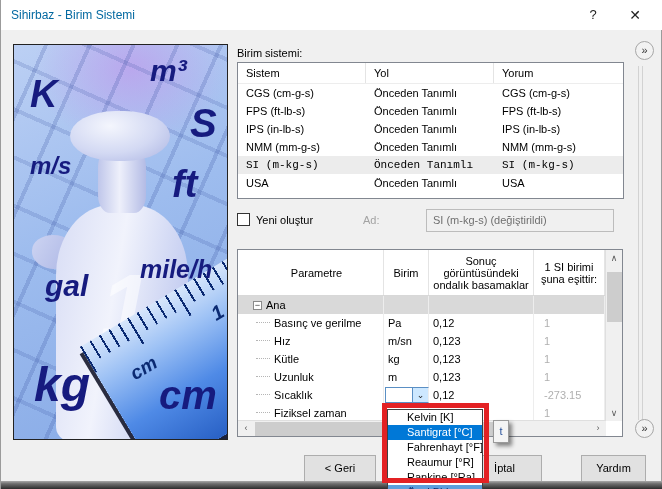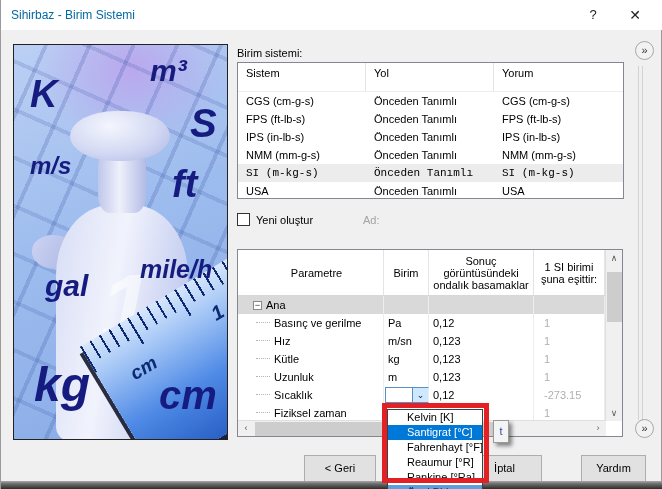--- a/index.html
+++ b/index.html
@@ -40,21 +40,21 @@
   .ruler-ticks { position:absolute; left:0; top:0; width:100%; height:20px;
      background: repeating-linear-gradient(90deg, #0b2a72 0 2px, transparent 2px 11px); }
   .ruler-ticks2 { position:absolute; left:0; top:0; width:100%; height:30px;
      background: repeating-linear-gradient(90deg, #0b2a72 0 2px, transparent 2px 55px); }
   .ruler-num { position:absolute; top:30px; font:italic 700 20px "Liberation Sans",sans-serif; color:#0b2a72; }
   .ruler-cm { position:absolute; left:30px; top:40px; font:italic 700 19px "Liberation Sans",sans-serif; color:#0b2a72; }
 
   
   .lbl-list { position:absolute; left:236px; top:47px; }
   .ulist { position:absolute; left:236px; top:62px; width:387px; height:137px; background:#fff; border:1px solid #828790; }
-  .ulist-head { display:flex; height:29px; line-height:21px; border-bottom:1px solid #ededed; }
+  .ulist-head { display:flex; height:21px; line-height:21px; border-bottom:1px solid #ededed; }
   .ulist-head > div { border-right:1px solid #e4e4e4; padding-left:8px; }
   .uc1 { width:128px; } .uc2 { width:128px; } .uc3 { flex:1; border-right:none!important; }
   .urow { display:flex; height:18px; line-height:18px; }
   .urow > div { padding-left:8px; overflow:hidden; white-space:nowrap; }
   .urow.sel { background:#ececec;font-family:Liberation Mono, monospace; }
 
   
   .chk { position:absolute; left:236px; top:213px; width:13px; height:13px; background:#fff; border:1px solid #333; }
   .chk-label { position:absolute; left:255px; top:214px; }
   .ad-label { position:absolute; left:362px; top:214px; color:#a3a3a3; }
@@ -179,20 +179,21 @@
     <div class="urow">
       <div class="uc1">USA</div>
       <div class="uc2">Önceden Tanımlı</div>
       <div class="uc3">USA</div>
     </div>
   </div>
 
   <div class="chk"></div>
   <div class="chk-label">Yeni oluştur</div>
   <div class="ad-label">Ad:</div>
+  <div class="ad-field">SI (m-kg-s) (değiştirildi)</div>
 
   <div class="ptable">
     <div class="phead">
       <div class="pc1">Parametre</div>
       <div class="pc2">Birim</div>
       <div class="pc3">Sonuç görüntüsündeki ondalık basamaklar</div>
       <div class="pc4" style="color:#000">1 SI birimi şuna eşittir:</div>
       <div class="phead-spacer"></div>
     </div>
 

